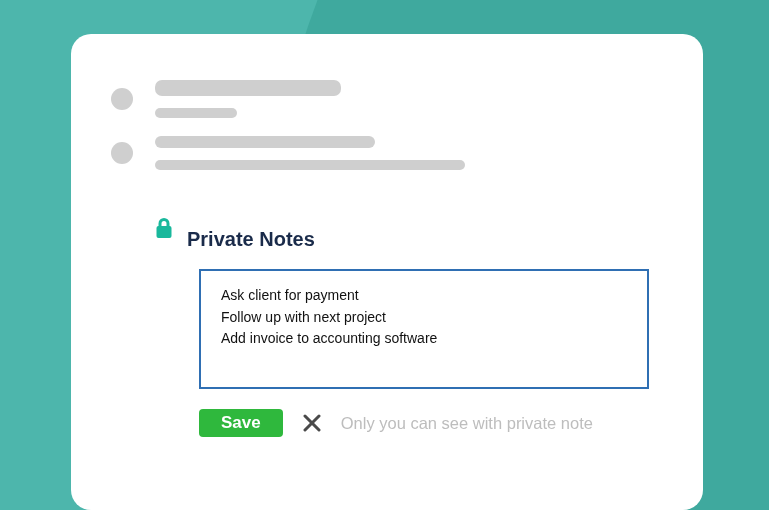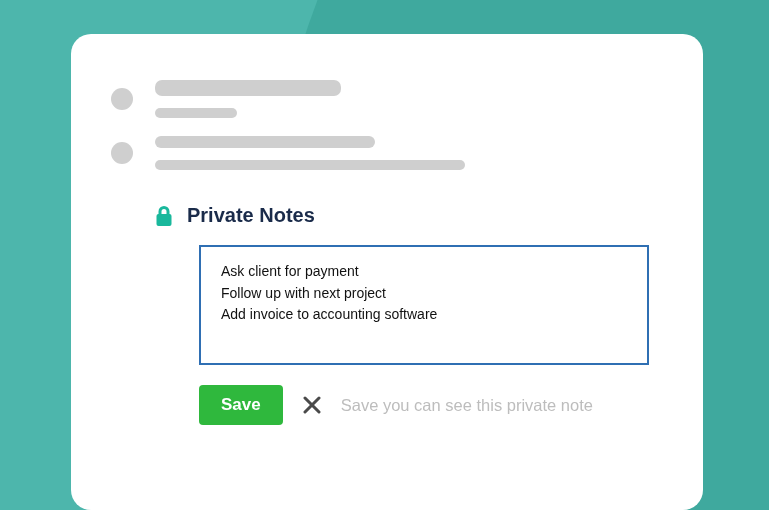--- a/index.html
+++ b/index.html
@@ -53,20 +53,21 @@
     align-items: center;
     gap: 14px;
     margin-top: 34px;
     margin-left: 44px;
     margin-bottom: 18px;
   }
   .section-title {
     font-size: 20px;
     font-weight: 700;
     color: #1a2b4a;
+    margin-top: 24px;
   }
   .lock-icon svg { display: block; }
   .notes-box {
     margin-left: 88px;
     width: 450px;
     min-height: 120px;
     border: 2px solid #2f6fb3;
     background: #fff;
     padding: 14px 20px 18px 20px;
     font-size: 14px;
@@ -83,21 +84,21 @@
     display: flex;
     align-items: center;
     gap: 18px;
   }
   .save-btn {
     background: #2fb83d;
     color: #ffffff;
     border: none;
     font-weight: 700;
     font-size: 17px;
-    padding: 10px 22px;
+    padding: 4px 22px;
     border-radius: 4px;
     cursor: pointer;
   }
   .cancel-x {
     width: 22px; height: 22px;
     display: flex;
     align-items: center;
     justify-content: center;
     color: #4a4a4a;
     cursor: pointer;
@@ -146,16 +147,16 @@
 Add invoice to accounting software</div>
 
   <div class="actions">
     <button class="save-btn">Save</button>
     <span class="cancel-x">
       <svg width="18" height="18" viewBox="0 0 18 18">
         <line x1="2" y1="2" x2="16" y2="16" stroke="#4a4a4a" stroke-width="3" stroke-linecap="round"></line>
         <line x1="16" y1="2" x2="2" y2="16" stroke="#4a4a4a" stroke-width="3" stroke-linecap="round"></line>
       </svg>
     </span>
-    <span class="hint-text">Save you can see this private note</span>
+    <span class="hint-text">Only you can see with private note</span>
   </div>
 
 </div>
 
 </body></html>

